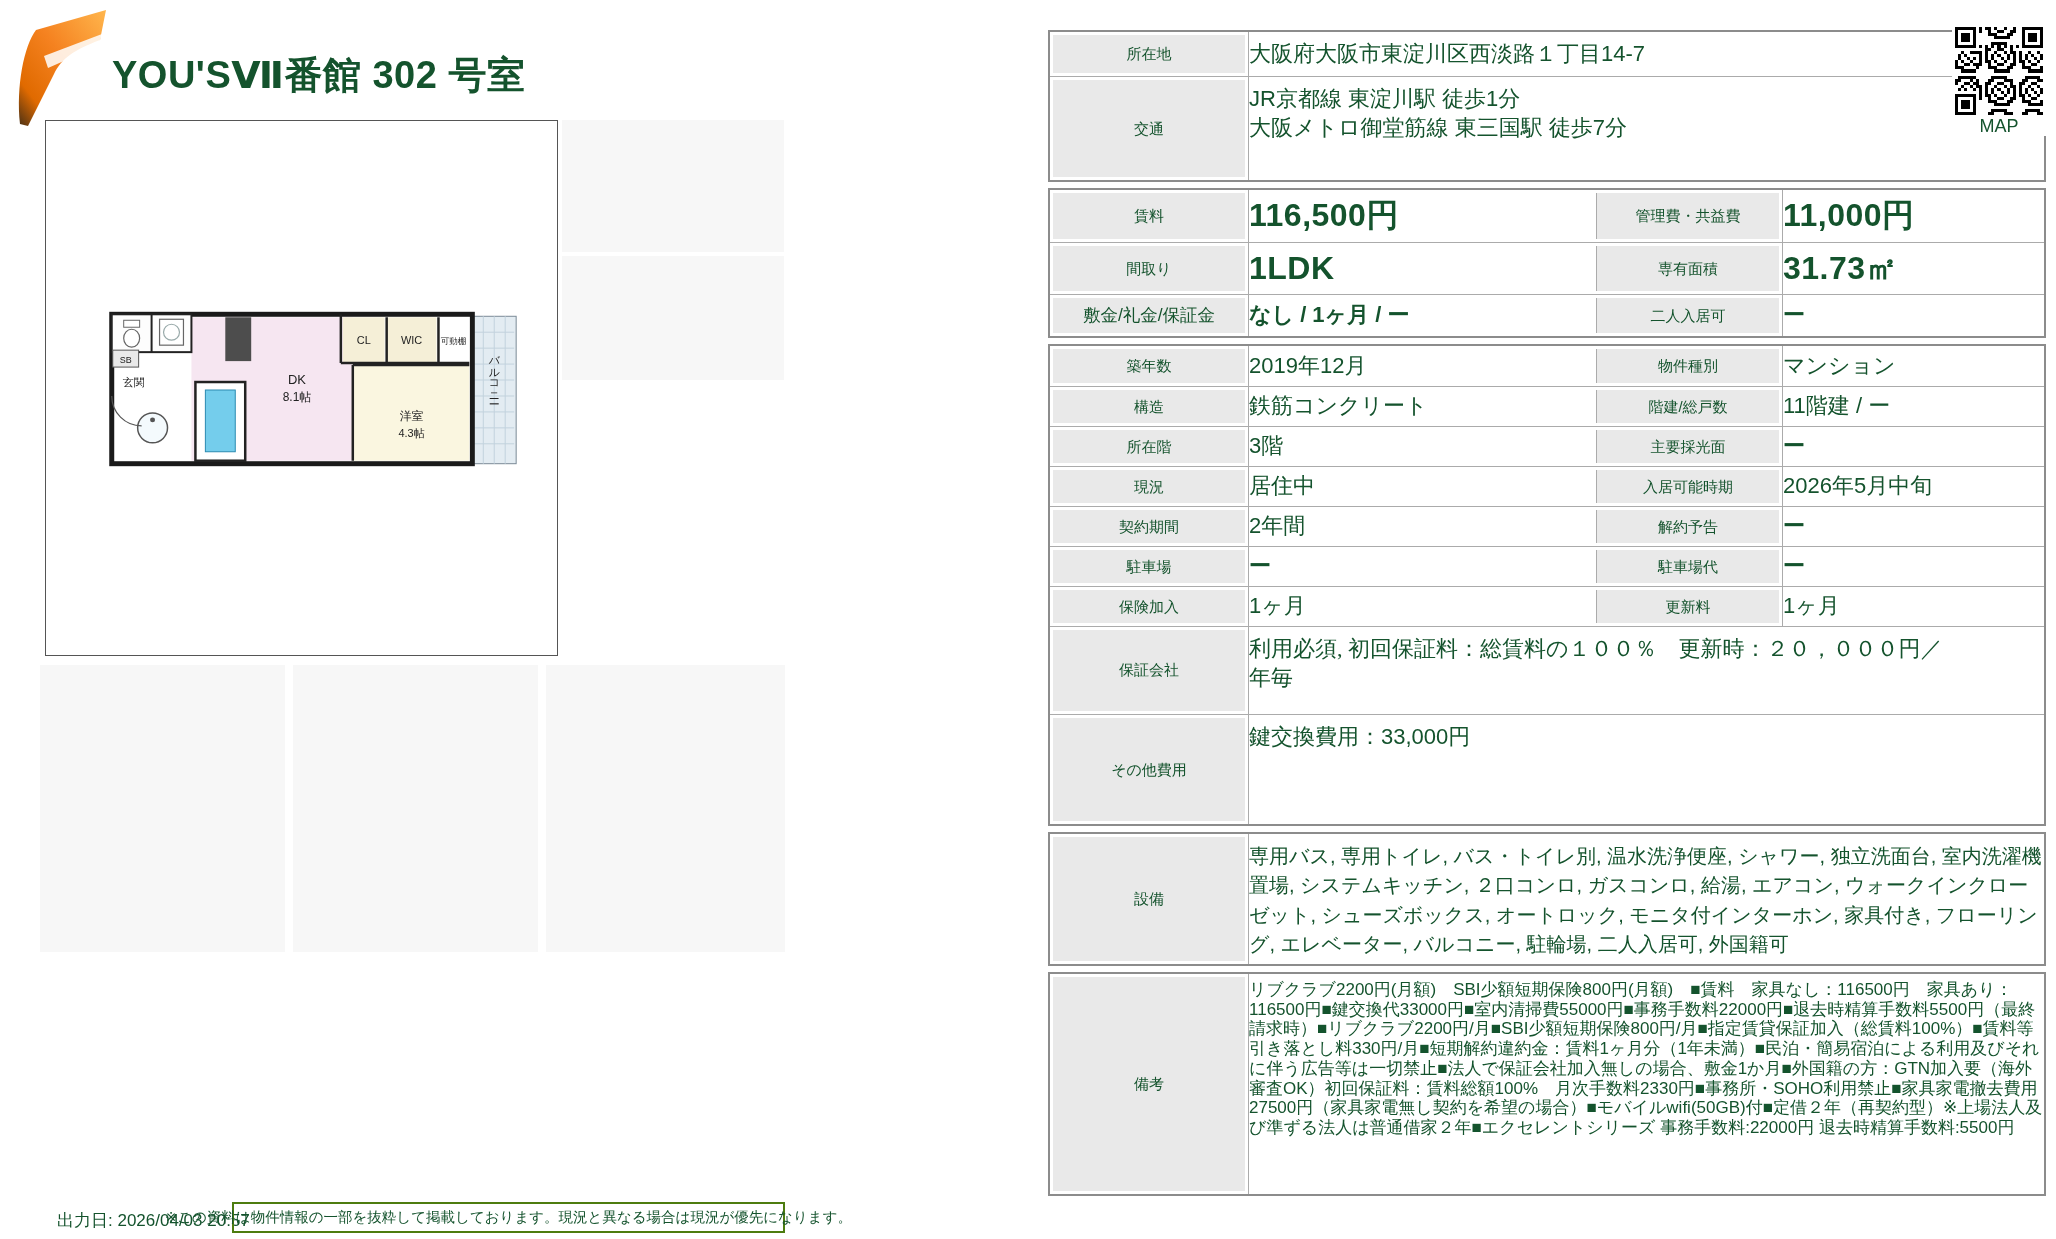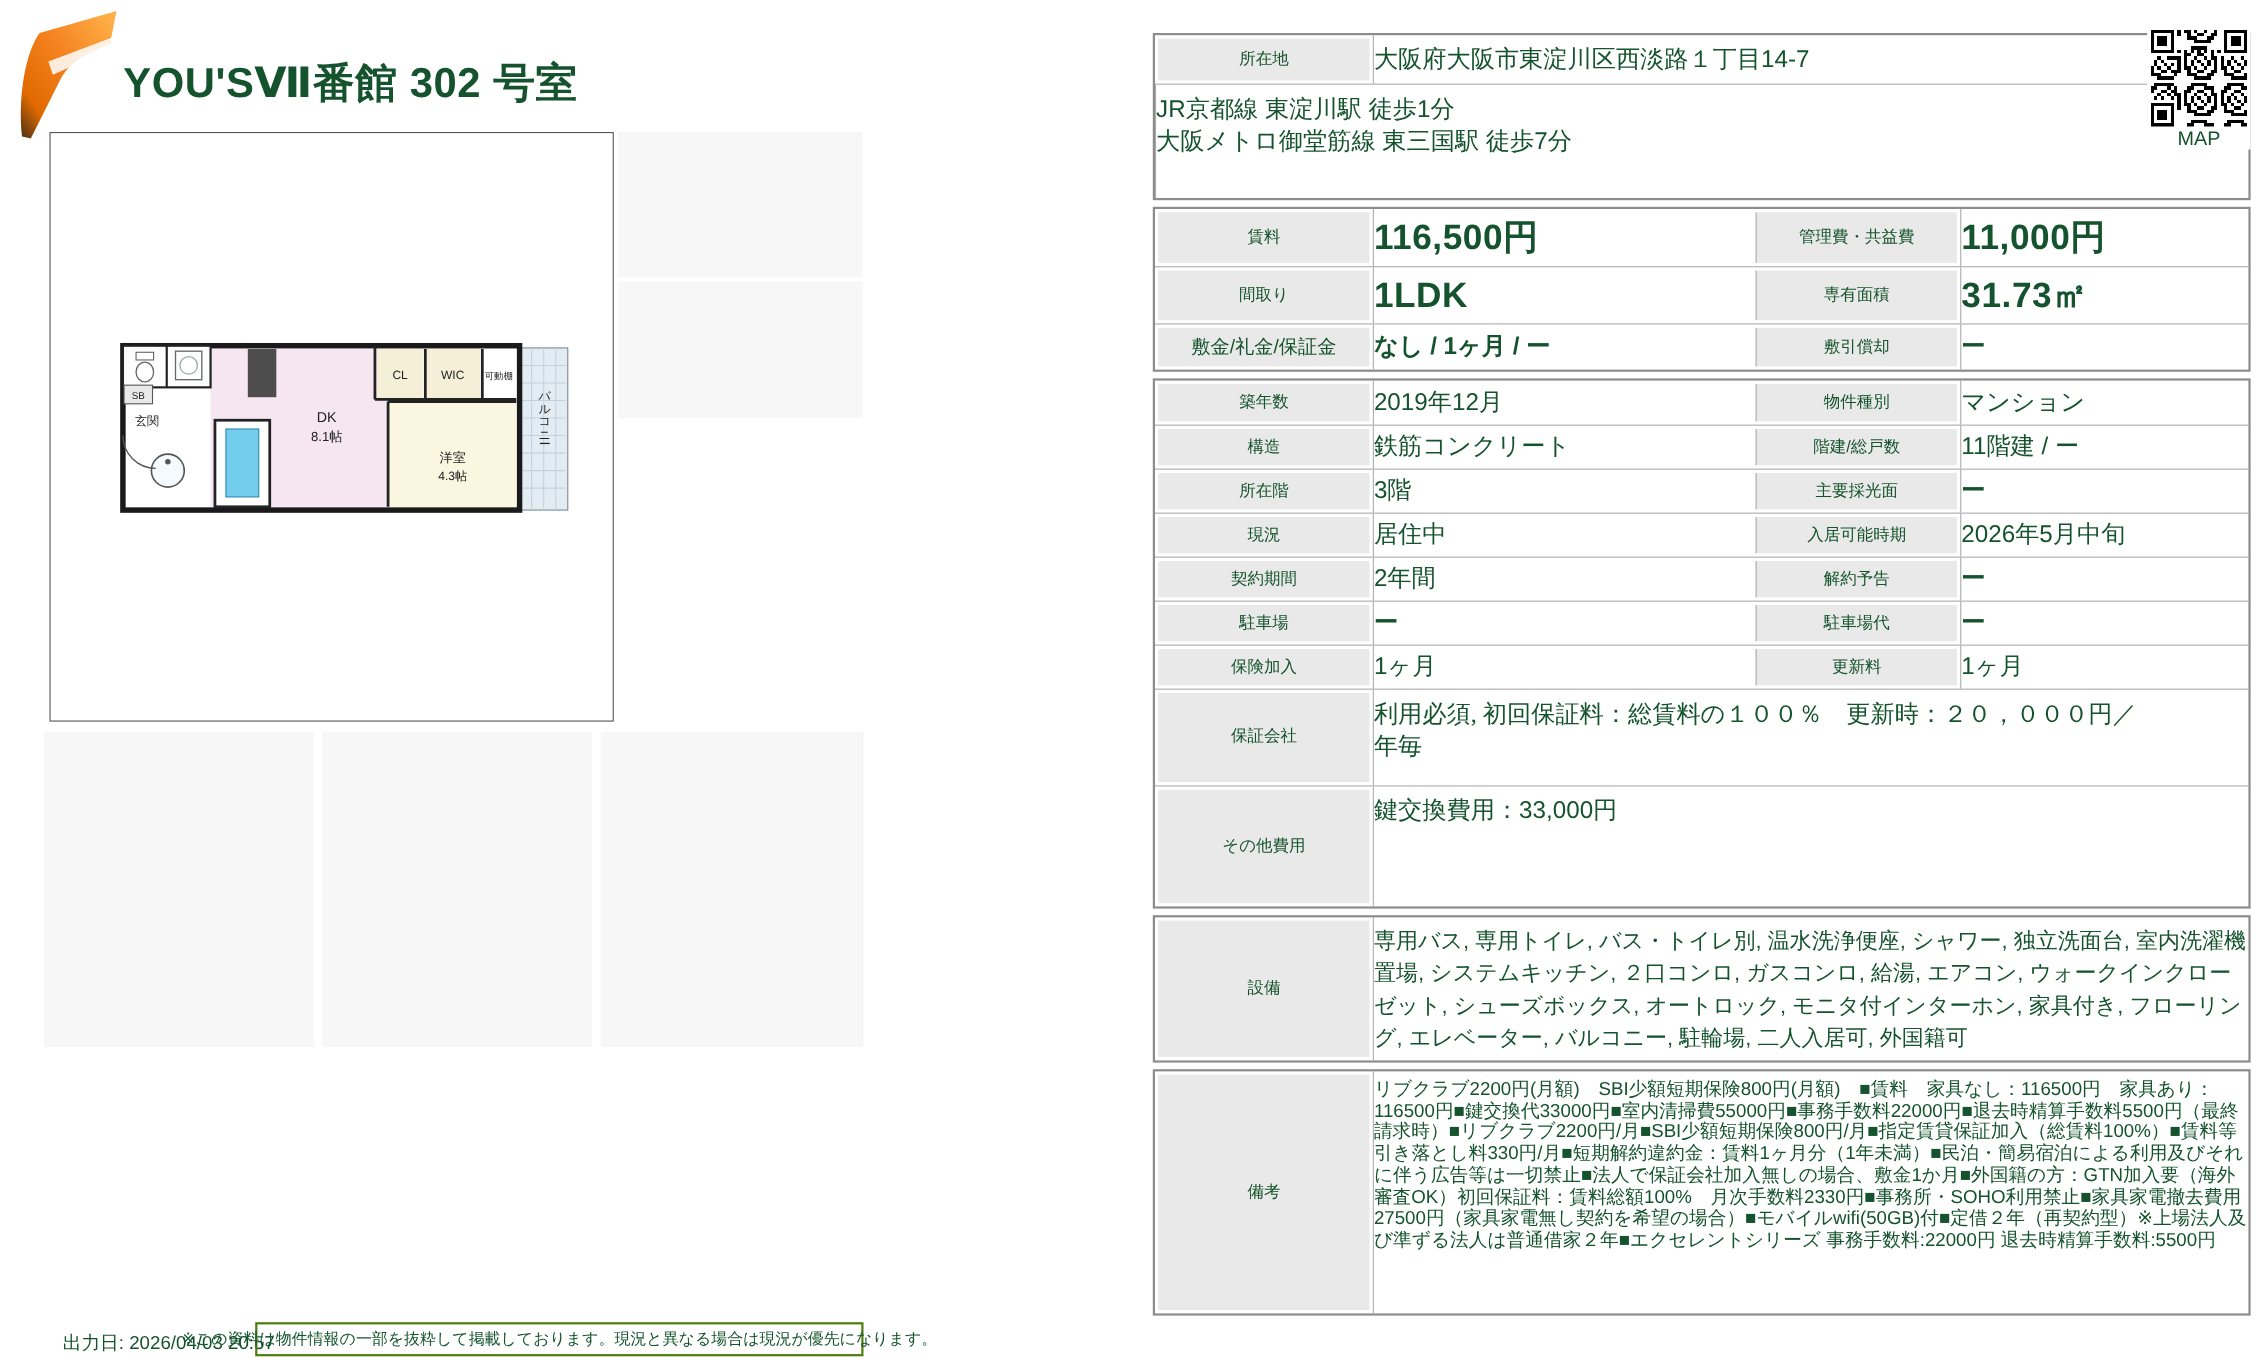--- a/index.html
+++ b/index.html
@@ -436,41 +436,42 @@
     <div class="map-label">MAP</div>
   </div>
 
   <div class="ptable">
       <div class="tsection">
         <div class="trow kind-single">
           <div class="tlabel">所在地</div>
           <div class="tvalue vfull">大阪府大阪市東淀川区西淡路１丁目14-7</div>
         </div>
         <div class="trow kind-transport">
+          <div class="tlabel">交通</div>
           <div class="tvalue vfull">JR京都線 東淀川駅 徒歩1分
 大阪メトロ御堂筋線 東三国駅 徒歩7分</div>
         </div>
       </div>
       <div class="tsection">
         <div class="trow kind-price">
           <div class="tlabel">賃料</div>
           <div class="tvalue v1 em-xl">116,500円</div>
           <div class="tlabel l2">管理費・共益費</div>
           <div class="tvalue v2 em-xl">11,000円</div>
         </div>
         <div class="trow kind-price">
           <div class="tlabel">間取り</div>
           <div class="tvalue v1 em-xl">1LDK</div>
           <div class="tlabel l2">専有面積</div>
           <div class="tvalue v2 em-xl">31.73㎡</div>
         </div>
         <div class="trow kind-deposit">
           <div class="tlabel tight">敷金/礼金/保証金</div>
           <div class="tvalue v1 em-bold">なし / 1ヶ月 / ー</div>
-          <div class="tlabel l2">敷引償却</div>
+          <div class="tlabel l2">二人入居可</div>
           <div class="tvalue v2 em-bold">ー</div>
         </div>
       </div>
       <div class="tsection">
         <div class="trow kind-std">
           <div class="tlabel">築年数</div>
           <div class="tvalue v1">2019年12月</div>
           <div class="tlabel l2">物件種別</div>
           <div class="tvalue v2">マンション</div>
         </div>

